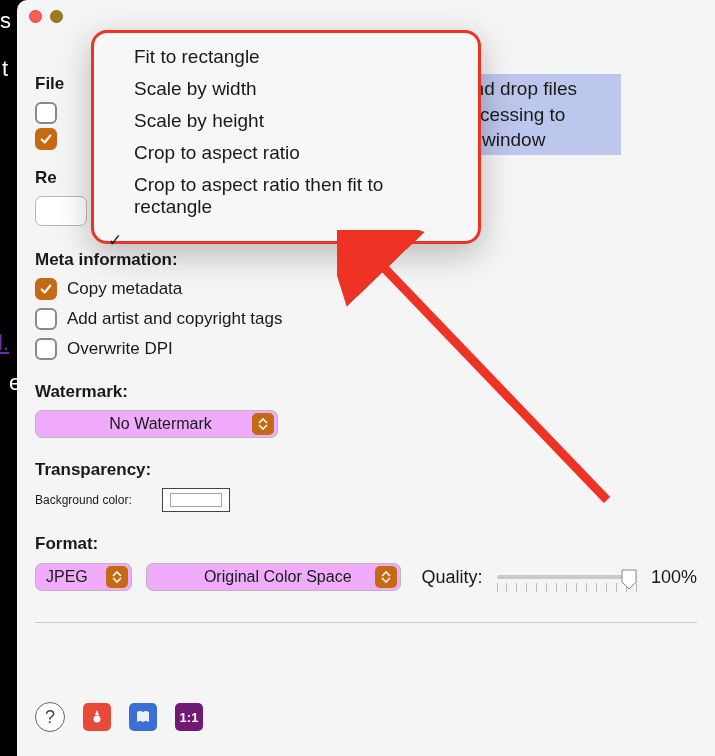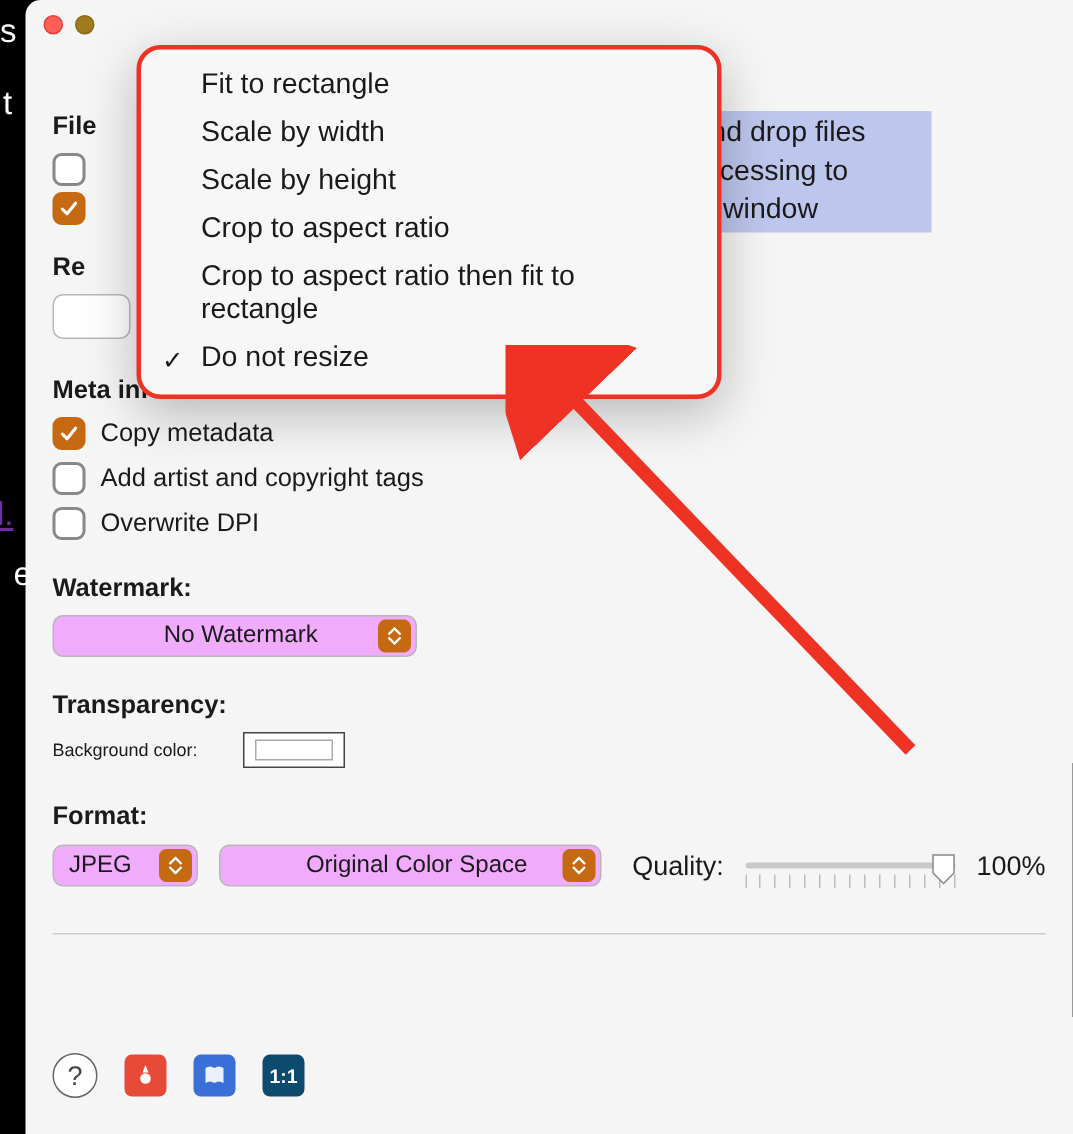--- a/index.html
+++ b/index.html
@@ -189,21 +189,21 @@
       display:flex; align-items:center; gap:18px;
     }
     .help-btn {
       width:30px;height:30px;border-radius:50%;border:1.6px solid #666;
       display:inline-flex;align-items:center;justify-content:center;
       font-size:18px;color:#444;background:#fff;
     }
     .ico-sq { width:28px;height:28px;border-radius:5px;display:inline-flex;align-items:center;justify-content:center;font-size:16px;color:#fff;font-weight:700; }
     .ico-red{background:#e84a3a;}
     .ico-blue{background:#3a6fd8;}
-    .ico-teal{background:#0c4a6e;}
+    .ico-teal{background:#701a75;}
   </style>
 </head>
 <body>
 
 <div class="window">
 
   <div class="traffic-lights">
     <span class="traffic-light tl-red"></span>
     <span class="traffic-light tl-yellow"></span>
     <span class="traffic-light tl-green" style="visibility:hidden"></span>
@@ -368,21 +368,20 @@
       <span>Scale by height</span>
     </div>
     <div class="popup-item">
       <span>Crop to aspect ratio</span>
     </div>
     <div class="popup-item">
       <span>Crop to aspect ratio then fit to rectangle</span>
     </div>
     <div class="popup-item">
       <span class="check">✓</span>
-      <span>Do not resize</span>
     </div>
   </div>
 
   <svg class="arrow" viewBox="0 0 290 290">
     <defs>
       <marker id="ah" markerWidth="12" markerHeight="12" refX="3" refY="6" orient="auto">
         <path d="M0 0 L12 6 L0 12 Z" fill="#ee3224"></path>
       </marker>
     </defs>
     <line x1="270" y1="270" x2="30" y2="20" stroke="#ee3224" stroke-width="9" marker-end="url(#ah)"></line>

